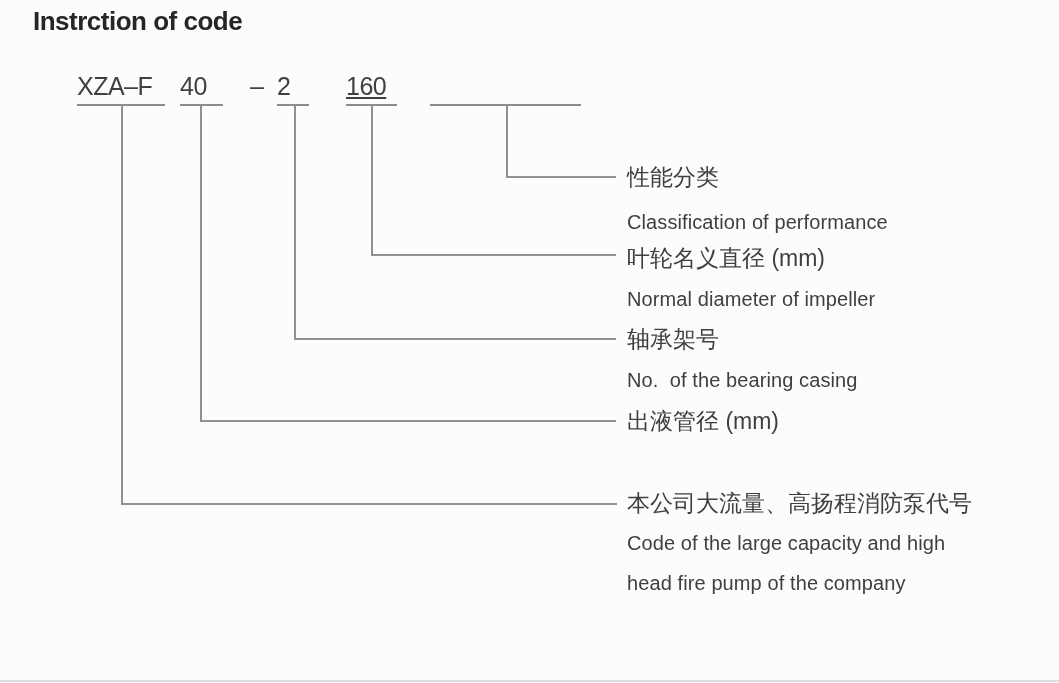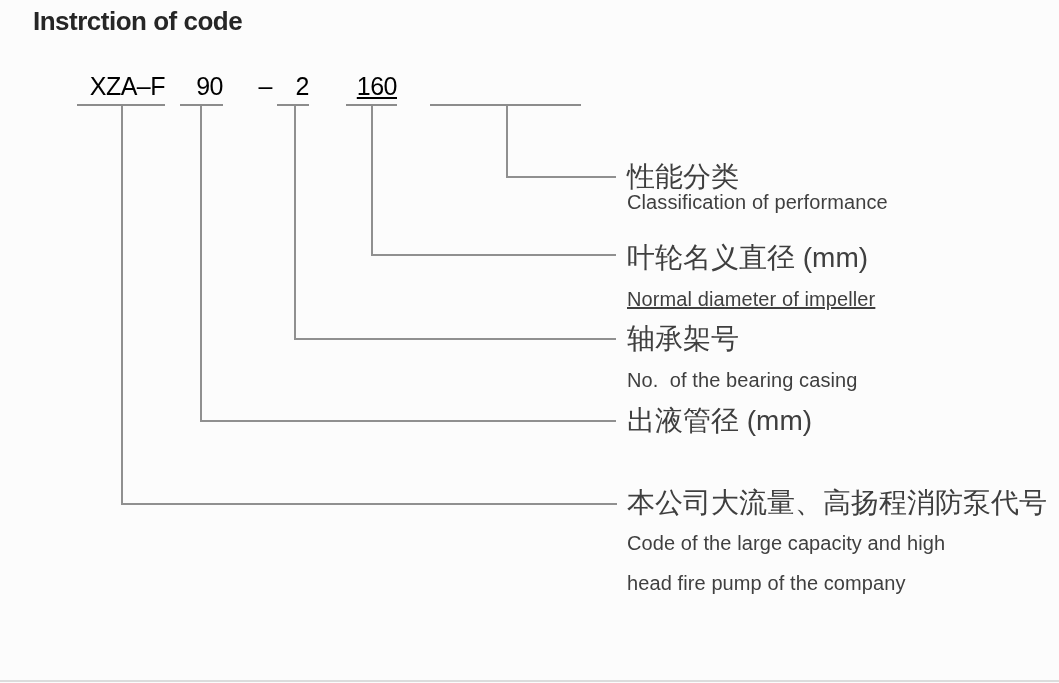--- a/index.html
+++ b/index.html
@@ -22,23 +22,23 @@
     color: #262626;
     letter-spacing: -0.5px;
     white-space: pre;
   }
   
   .seg {
     position: absolute;
     top: 72px;
     height: 28px;
     line-height: 28px;
-    text-align: right;
+    text-align: left;
     font-size: 25px;
-    color: #000000;
+    color: #404040;
     letter-spacing: -0.5px;
     white-space: pre;
   }
   .seg-series   { left: 77px;  width: 88px; }
   .seg-disch    { left: 180px; width: 43px; }
   .seg-dash     { left: 250px; width: 22px; }
   .seg-bearing  { left: 277px; width: 32px; }
   .seg-impeller { left: 346px; width: 51px; text-decoration: underline; }
   .seg-perf     { left: 428px; width: 153px; letter-spacing: -1px; }
   
@@ -69,26 +69,26 @@
   .hl-series   { top: 503px; left: 121px; width: 496px; }
   
   .lbl {
     position: absolute;
     left: 627px;
     height: 28px;
     line-height: 28px;
     color: #3f3f3f;
     white-space: pre;
   }
-  .lbl.zh { font-size: 28px; }
+  .lbl.zh { font-size: 23px; }
   .lbl.en { font-size: 20px; letter-spacing: 0.1px; }
   .lbl-r1  { top: 163px; }
-  .lbl-r2  { top: 188px; }
+  .lbl-r2  { top: 208px; }
   .lbl-r3  { top: 244px; }
-  .lbl-r4  { top: 285px; text-decoration: underline; }
+  .lbl-r4  { top: 285px; }
   .lbl-r5  { top: 325px; }
   .lbl-r6  { top: 366px; }
   .lbl-r7  { top: 407px; }
   .lbl-r8  { top: 448px; }
   .lbl-r9  { top: 489px; }
   .lbl-r10 { top: 529px; }
   .lbl-r11 { top: 569px; text-align: right; }
   .bottom-rule {
     position: absolute;
     left: 0;
@@ -99,21 +99,21 @@
   }
 </style>
 </head>
 <body>
 
 <div class="page">
 
   <h1 class="title">Instrction of code</h1>
 
   <div class="seg seg-series">XZA–F</div>
-  <div class="seg seg-disch">90</div>
+  <div class="seg seg-disch">40</div>
   <div class="seg seg-dash">–</div>
   <div class="seg seg-bearing">2</div>
   <div class="seg seg-impeller">160</div>
 
   <div class="ul ul-series"></div>
   <div class="ul ul-disch"></div>
   <div class="ul ul-bearing"></div>
   <div class="ul ul-impeller"></div>
   <div class="ul ul-perf"></div>
 

